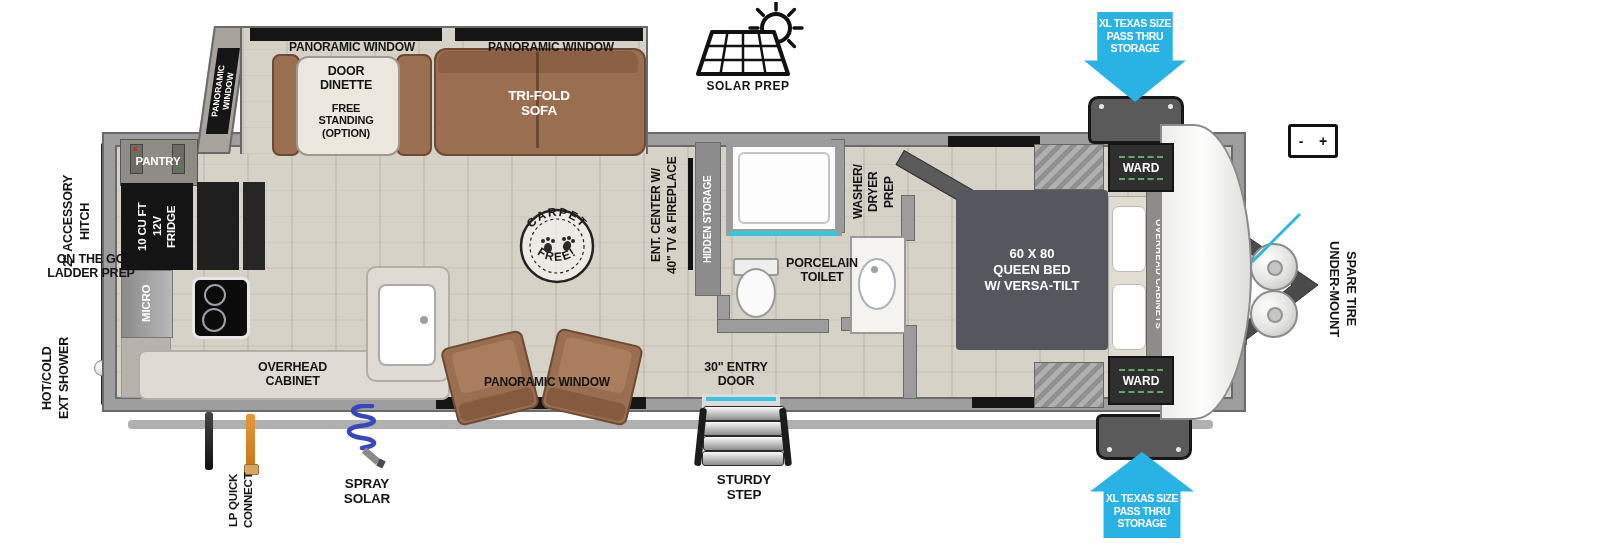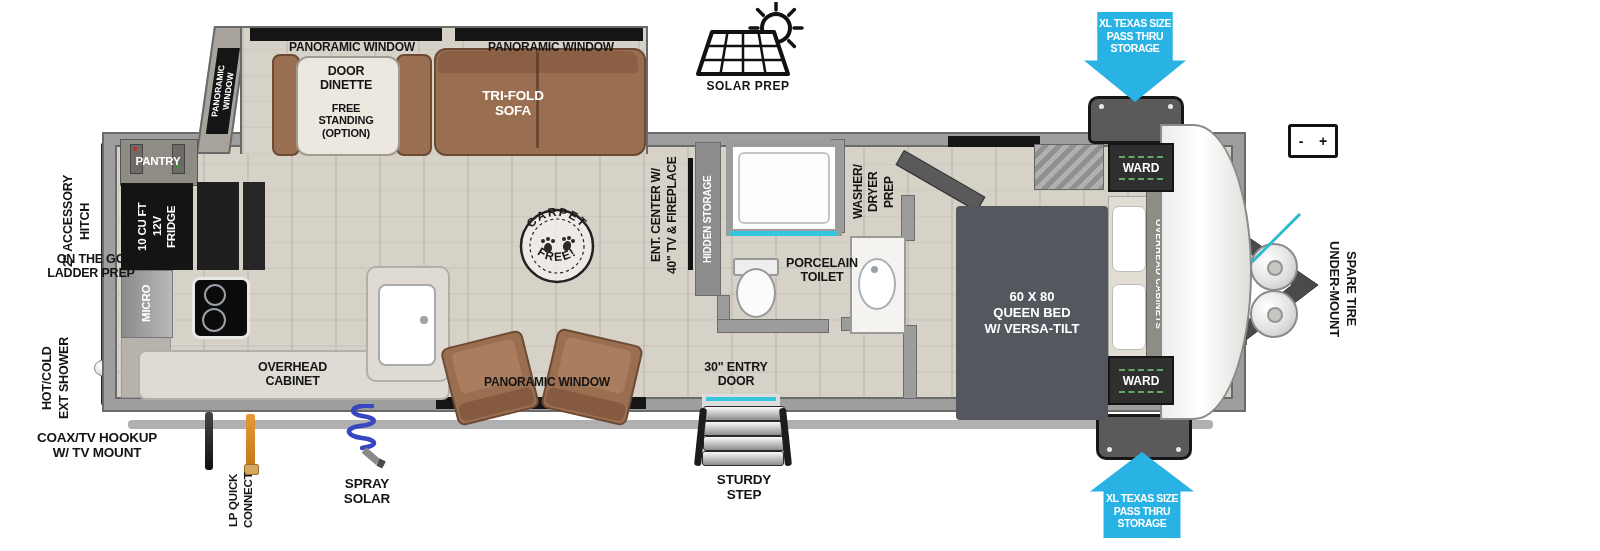--- a/index.html
+++ b/index.html
@@ -78,21 +78,21 @@
   <div class="ab" style="left:296px;top:56px;width:100px;height:96px;background:#ece8e0;border:2px solid #a09a90;border-radius:12px;z-index:4;"></div>
   <div class="lbl" style="left:300px;top:64px;width:92px;font-size:12.5px;">DOOR
 DINETTE</div>
   <div class="lbl" style="left:300px;top:102px;width:92px;font-size:11px;">FREE
 STANDING
 (OPTION)</div>
 
   <div class="ab brown" style="left:434px;top:48px;width:208px;height:104px;border-radius:12px;z-index:4;"></div>
   <div class="ab" style="left:438px;top:51px;width:200px;height:22px;background:#8a5f43;border-radius:10px 10px 4px 4px;z-index:4;"></div>
   <div class="ab" style="left:536px;top:52px;width:3px;height:96px;background:rgba(60,35,20,.5);z-index:4;"></div>
-  <div class="lbl lw" style="left:468px;top:88px;width:90px;font-size:13.5px;">TRI-FOLD
+  <div class="lbl lw" style="left:494px;top:88px;width:90px;font-size:13.5px;">TRI-FOLD
 SOFA</div>
 
   <div class="ab" style="left:120px;top:139px;width:76px;height:45px;background:#8f8b85;border:1.5px solid #555;z-index:4;"></div>
   <div class="ab" style="left:130px;top:144px;width:11px;height:28px;background:#6e6a64;border:1px solid #444;z-index:5;"></div>
   <div class="ab" style="left:172px;top:144px;width:11px;height:28px;background:#6e6a64;border:1px solid #444;z-index:5;"></div>
   <div class="ab" style="left:133px;top:147px;width:4px;height:4px;background:#b23a2e;z-index:6;"></div>
   <div class="ab" style="left:175px;top:165px;width:4px;height:4px;background:#3f8f46;border-radius:50%;z-index:6;"></div>
   <div class="lbl lw cc" style="left:120px;top:152px;width:76px;height:18px;font-size:11.5px;">PANTRY</div>
 
   <div class="ab" style="left:121px;top:183px;width:72px;height:87px;background:#141414;z-index:4;"></div>
@@ -188,21 +188,21 @@
   <div class="ab" style="left:904px;top:150px;width:92px;height:15px;background:#5a5a5a;border:1px solid #333;
               transform:rotate(30deg);transform-origin:left top;z-index:4;"></div>
 
   <div class="ab" style="left:1034px;top:144px;width:68px;height:44px;background:repeating-linear-gradient(135deg,#b0b0b0 0 5px,#909090 5px 10px);border:1px solid #666;z-index:4;"></div>
   <div class="ab" style="left:1034px;top:362px;width:68px;height:44px;background:repeating-linear-gradient(135deg,#b0b0b0 0 5px,#909090 5px 10px);border:1px solid #666;z-index:4;"></div>
 
   <div class="ab" style="left:1108px;top:196px;width:40px;height:162px;background:#e2ddd2;border:1px solid #a8a8a8;z-index:4;"></div>
   <div class="ab" style="left:1112px;top:206px;width:32px;height:64px;background:#fff;border:1px solid #bbb;border-radius:7px;z-index:5;"></div>
   <div class="ab" style="left:1112px;top:284px;width:32px;height:64px;background:#fff;border:1px solid #bbb;border-radius:7px;z-index:5;"></div>
 
-  <div class="ab cc" style="left:956px;top:206px;width:152px;height:214px;background:#54585e;border-radius:4px;z-index:4;">
+  <div class="ab cc" style="left:956px;top:190px;width:152px;height:160px;background:#54585e;border-radius:4px;z-index:4;">
     <span class="lw" style="font:700 13px/1.25 'Liberation Sans',sans-serif;white-space:pre-line;text-align:center;z-index:6;">60 X 80
 QUEEN BED
 W/ VERSA-TILT</span>
   </div>
 
   <div class="ward" style="left:1108px;top:143px;width:62px;height:45px;">
     <span class="wi">WARD</span>
   </div>
   <div class="ward" style="left:1108px;top:356px;width:62px;height:45px;">
     <span class="wi">WARD</span>
@@ -269,22 +269,20 @@
   </svg>
   <div class="lbl vdn cc" style="left:1320px;top:218px;width:44px;height:142px;font-size:13px;line-height:1.3;">UNDER-MOUNT
 SPARE TIRE</div>
 
   <div class="lbl vup cc" style="left:56px;top:146px;width:42px;height:150px;font-size:12.5px;line-height:1.35;">2" ACCESSORY
 HITCH</div>
   <div class="lbl" style="left:0px;top:252px;width:110px;font-size:12.5px;padding-left:36px;">ON THE GO
 LADDER PREP</div>
   <div class="lbl vup cc" style="left:36px;top:316px;width:40px;height:124px;font-size:12.5px;line-height:1.35;">HOT/COLD
 EXT SHOWER</div>
-  <div class="lbl" style="left:2px;top:430px;width:190px;font-size:13.5px;">COAX/TV HOOKUP
-W/ TV MOUNT</div>
 
   <div class="ab" style="left:205px;top:412px;width:8px;height:58px;background:linear-gradient(180deg,#444,#111);border-radius:3px;z-index:2;"></div>
 
   <div class="ab" style="left:246px;top:414px;width:9px;height:52px;background:linear-gradient(180deg,#e49a3a,#c87818);border-radius:2px;z-index:2;"></div>
   <div class="ab" style="left:244px;top:464px;width:13px;height:9px;background:#d7a75f;border:1px solid #9a7130;border-radius:2px;z-index:2;"></div>
   <div class="lbl vup cc" style="left:220px;top:452px;width:42px;height:96px;font-size:11.5px;line-height:1.3;">LP QUICK
 CONNECT</div>
 
   <svg class="ab" style="left:340px;top:404px;z-index:2;" width="50" height="68" viewBox="0 0 50 68">
     <path d="M 32,2 C 10,0 8,10 22,12 C 38,14 38,20 20,22 C 4,24 6,32 22,34 C 38,36 38,42 22,44" fill="none" stroke="#3747c0" stroke-width="4.5" stroke-linecap="round"></path>

